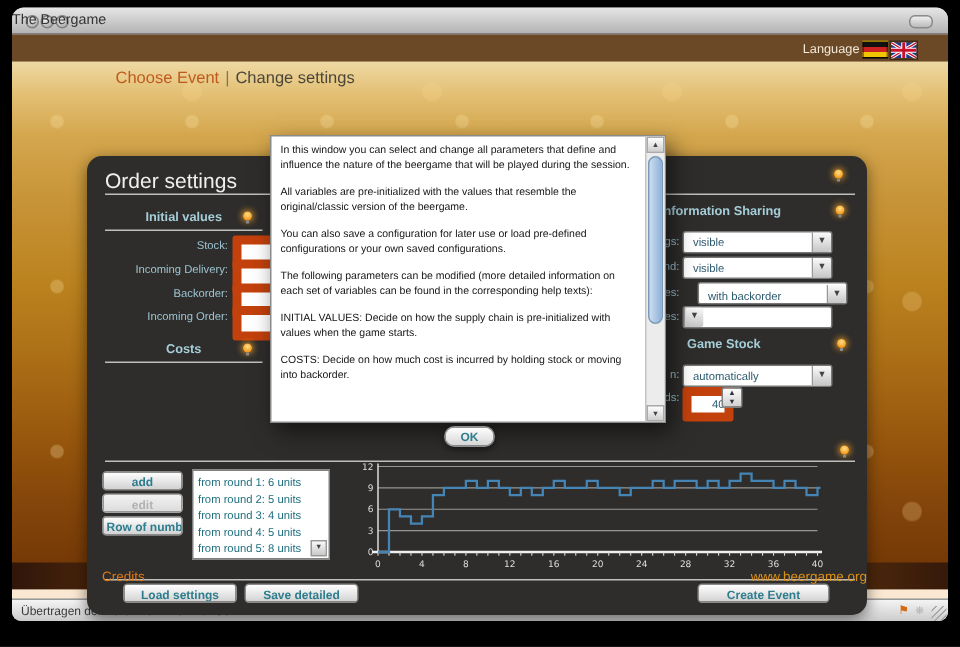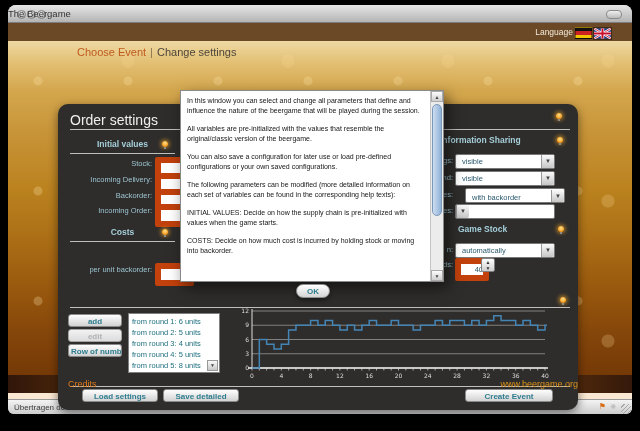--- a/index.html
+++ b/index.html
@@ -180,28 +180,20 @@
         <span class="spin" style="left:114px;">
             <div>▲</div>
             <div>▼</div>
           </span>
       </div>
 
       <div class="sec-title" style="left:12px;top:123px;width:105px;text-align:center;">Costs</div>
       <span class="bulb" style="left:104px;top:125px;"></span>
       <div class="hr" style="left:12px;top:137px;width:105px;"></div>
 
-      <div class="frow" style="left:12px;top:159px;width:130px;">
-        <span class="flabel" style="left:0;width:82px;">per unit backorder:</span>
-        <span class="ibox" style="left:85px;width:27px;">1</span>
-        <span class="spin" style="left:114px;">
-            <div>▲</div>
-            <div>▼</div>
-          </span>
-      </div>
 
       <div class="sec-title" style="left:382px;top:31px;width:120px;">Information Sharing</div>
       <span class="bulb" style="left:499px;top:33px;"></span>
 
       <div class="frow" style="left:355px;top:50px;width:150px;">
         <span class="flabel" style="left:0;width:40px;">gs:</span>
         <span class="dd" style="left:42px;width:98px;">
           <span class="dd-val">visible</span>
           <span class="dd-btn">▼</span>
         </span>

